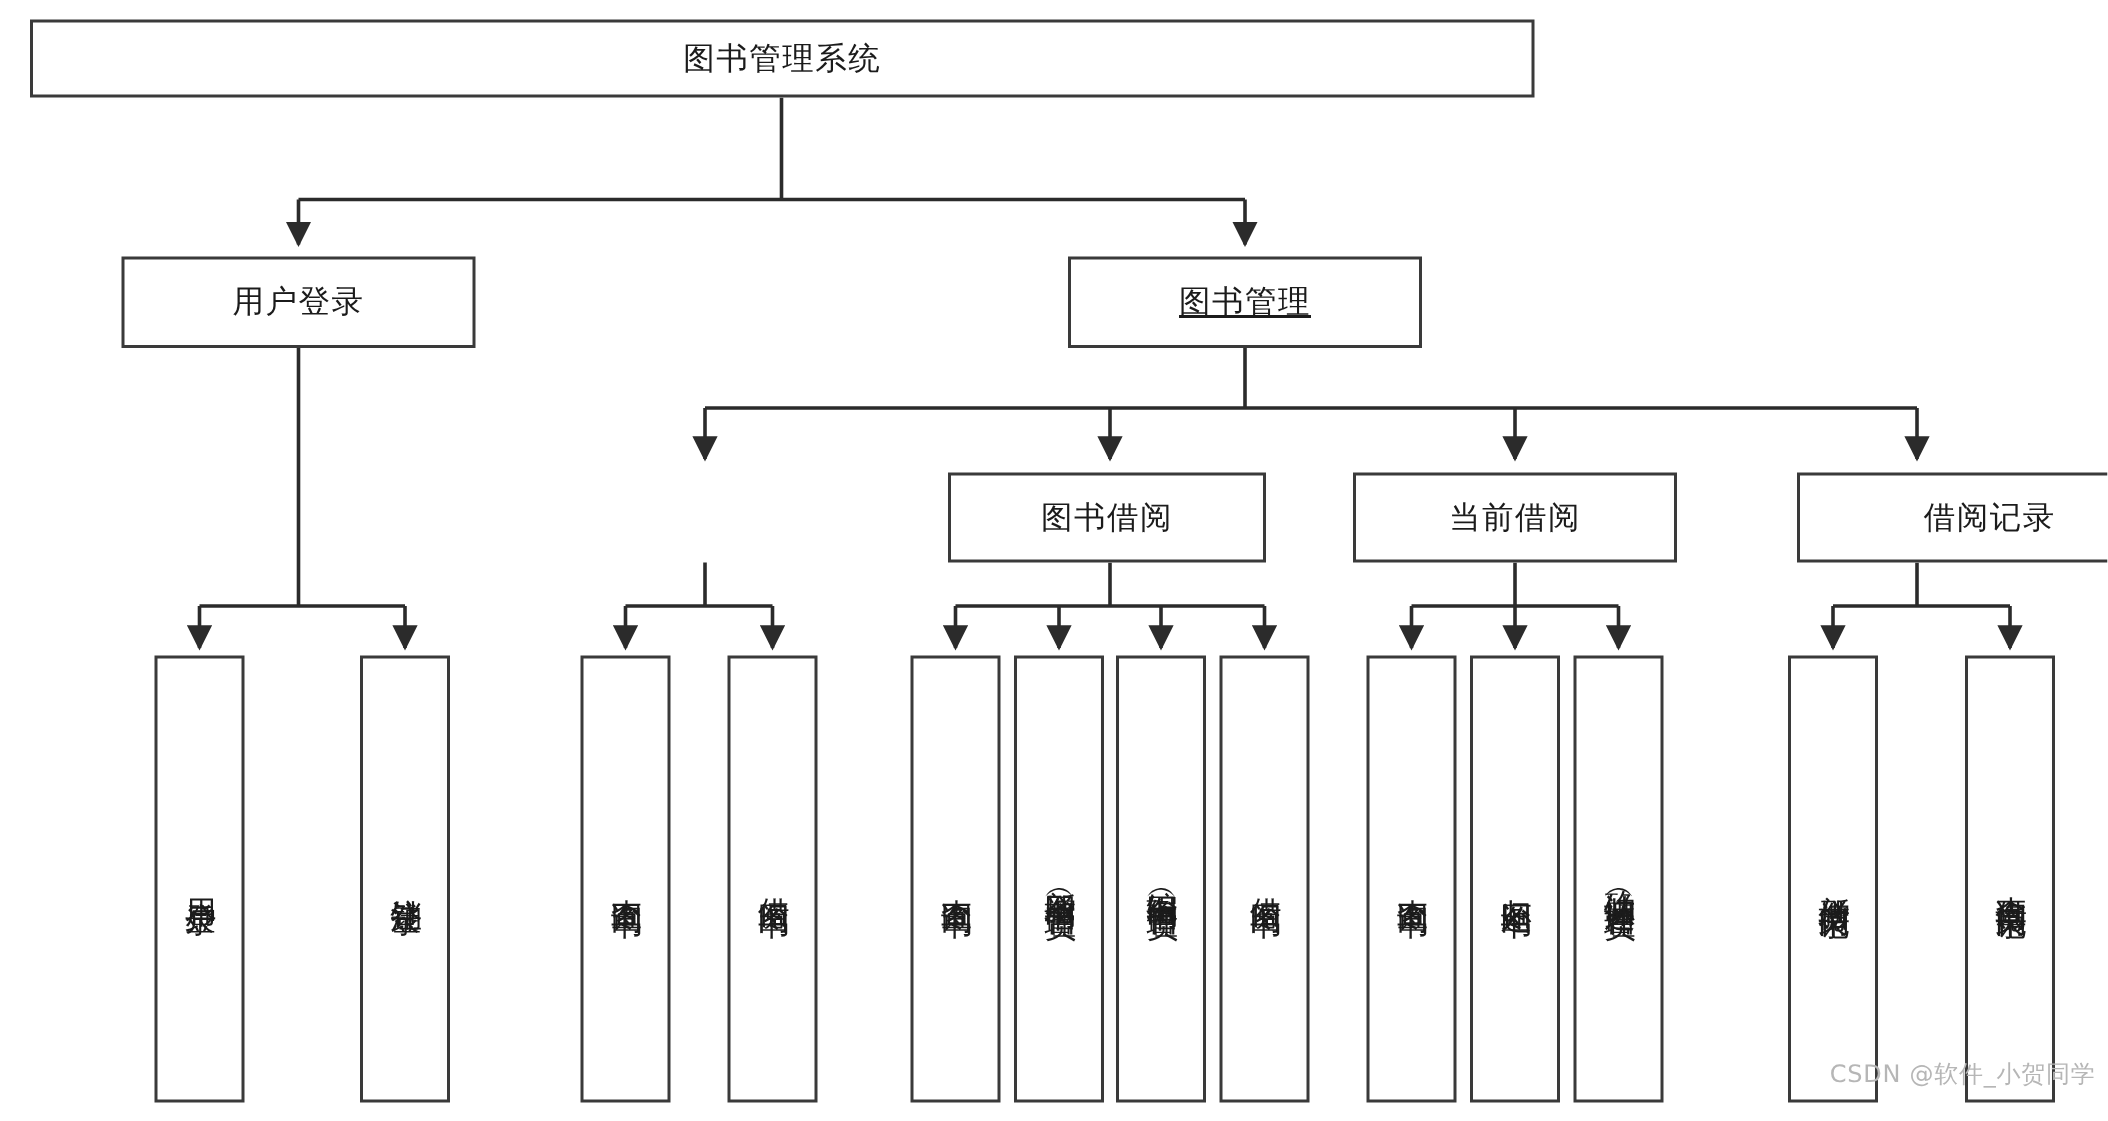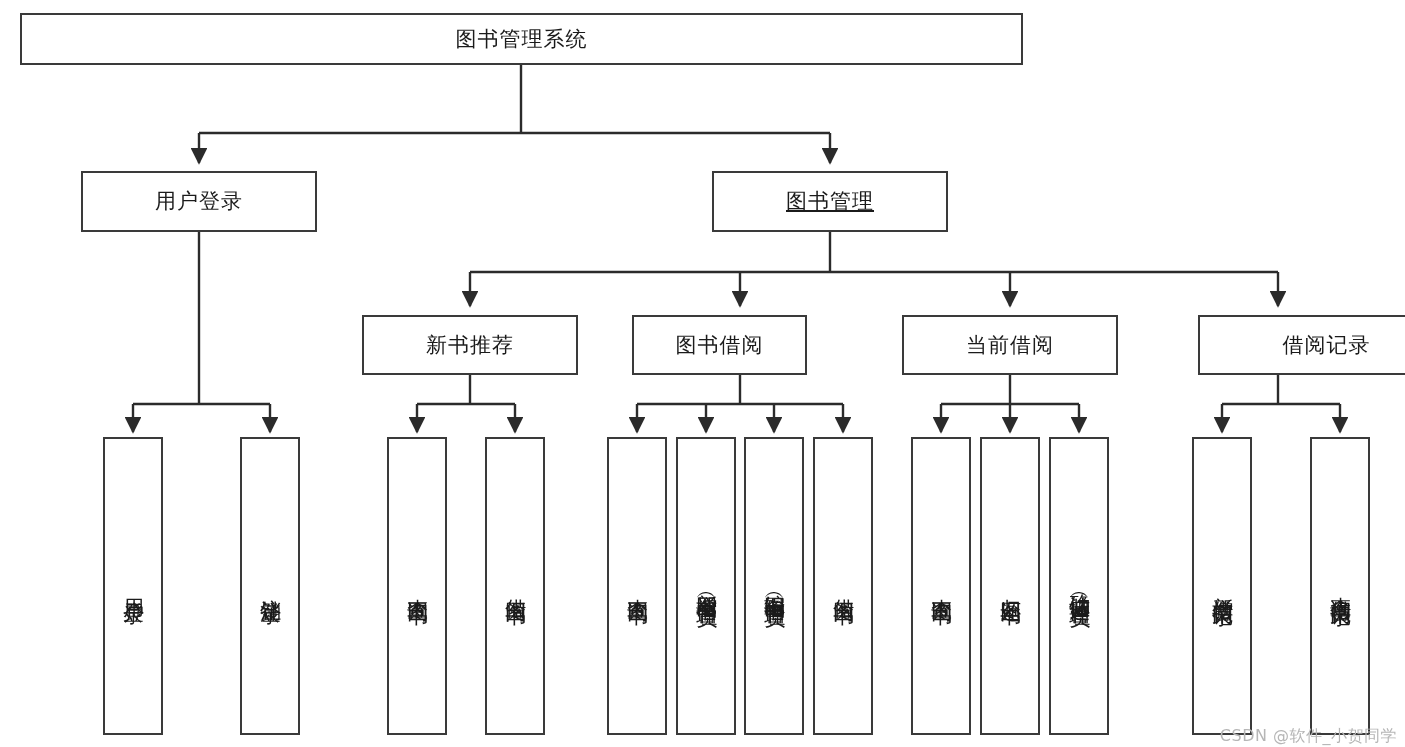--- a/index.html
+++ b/index.html
@@ -51,21 +51,21 @@
     text-orientation: upright;
     font-size: 21px;
     line-height: 1.32;
     letter-spacing: 2px;
     white-space: nowrap;
     max-height: 100%;
   }
   #watermark {
     position: absolute;
     right: 8px;
-    bottom: 0;
+    bottom: 20px;
     font-size: 16px;
     color: #b6b6b6;
     letter-spacing: 0.5px;
     z-index: 5;
     white-space: nowrap;
   }
 </style>
 </head>
 <body>
 
@@ -125,24 +125,21 @@
     <span class="lbl">图书管理系统</span>
   </div>
 
   <div class="node" style="left:81px; top:171px; width:236px; height:61px;">
     <span class="lbl">用户登录</span>
   </div>
   <div class="node" style="left:712px; top:171px; width:236px; height:61px;text-decoration:underline;">
     <span class="lbl">图书管理</span>
   </div>
 
-  <div class="node" style="left:362px; top:315px; width:216px; height:60px;">
-    <span class="lbl">新书推荐</span>
-  </div>
-  <div class="node" style="left:632px; top:315px; width:175px; height:60px;">
+  <div class="node" style="left:632px; top:315px; width:212px; height:60px;">
     <span class="lbl">图书借阅</span>
   </div>
   <div class="node" style="left:902px; top:315px; width:216px; height:60px;text-align:right;">
     <span class="lbl">当前借阅</span>
   </div>
   <div class="node" style="left:1198px; top:315px; width:257px; height:60px;">
     <span class="lbl">借阅记录</span>
   </div>
 
   <div class="node vert" style="left:103px; top:437px; width:60px; height:298px;">

